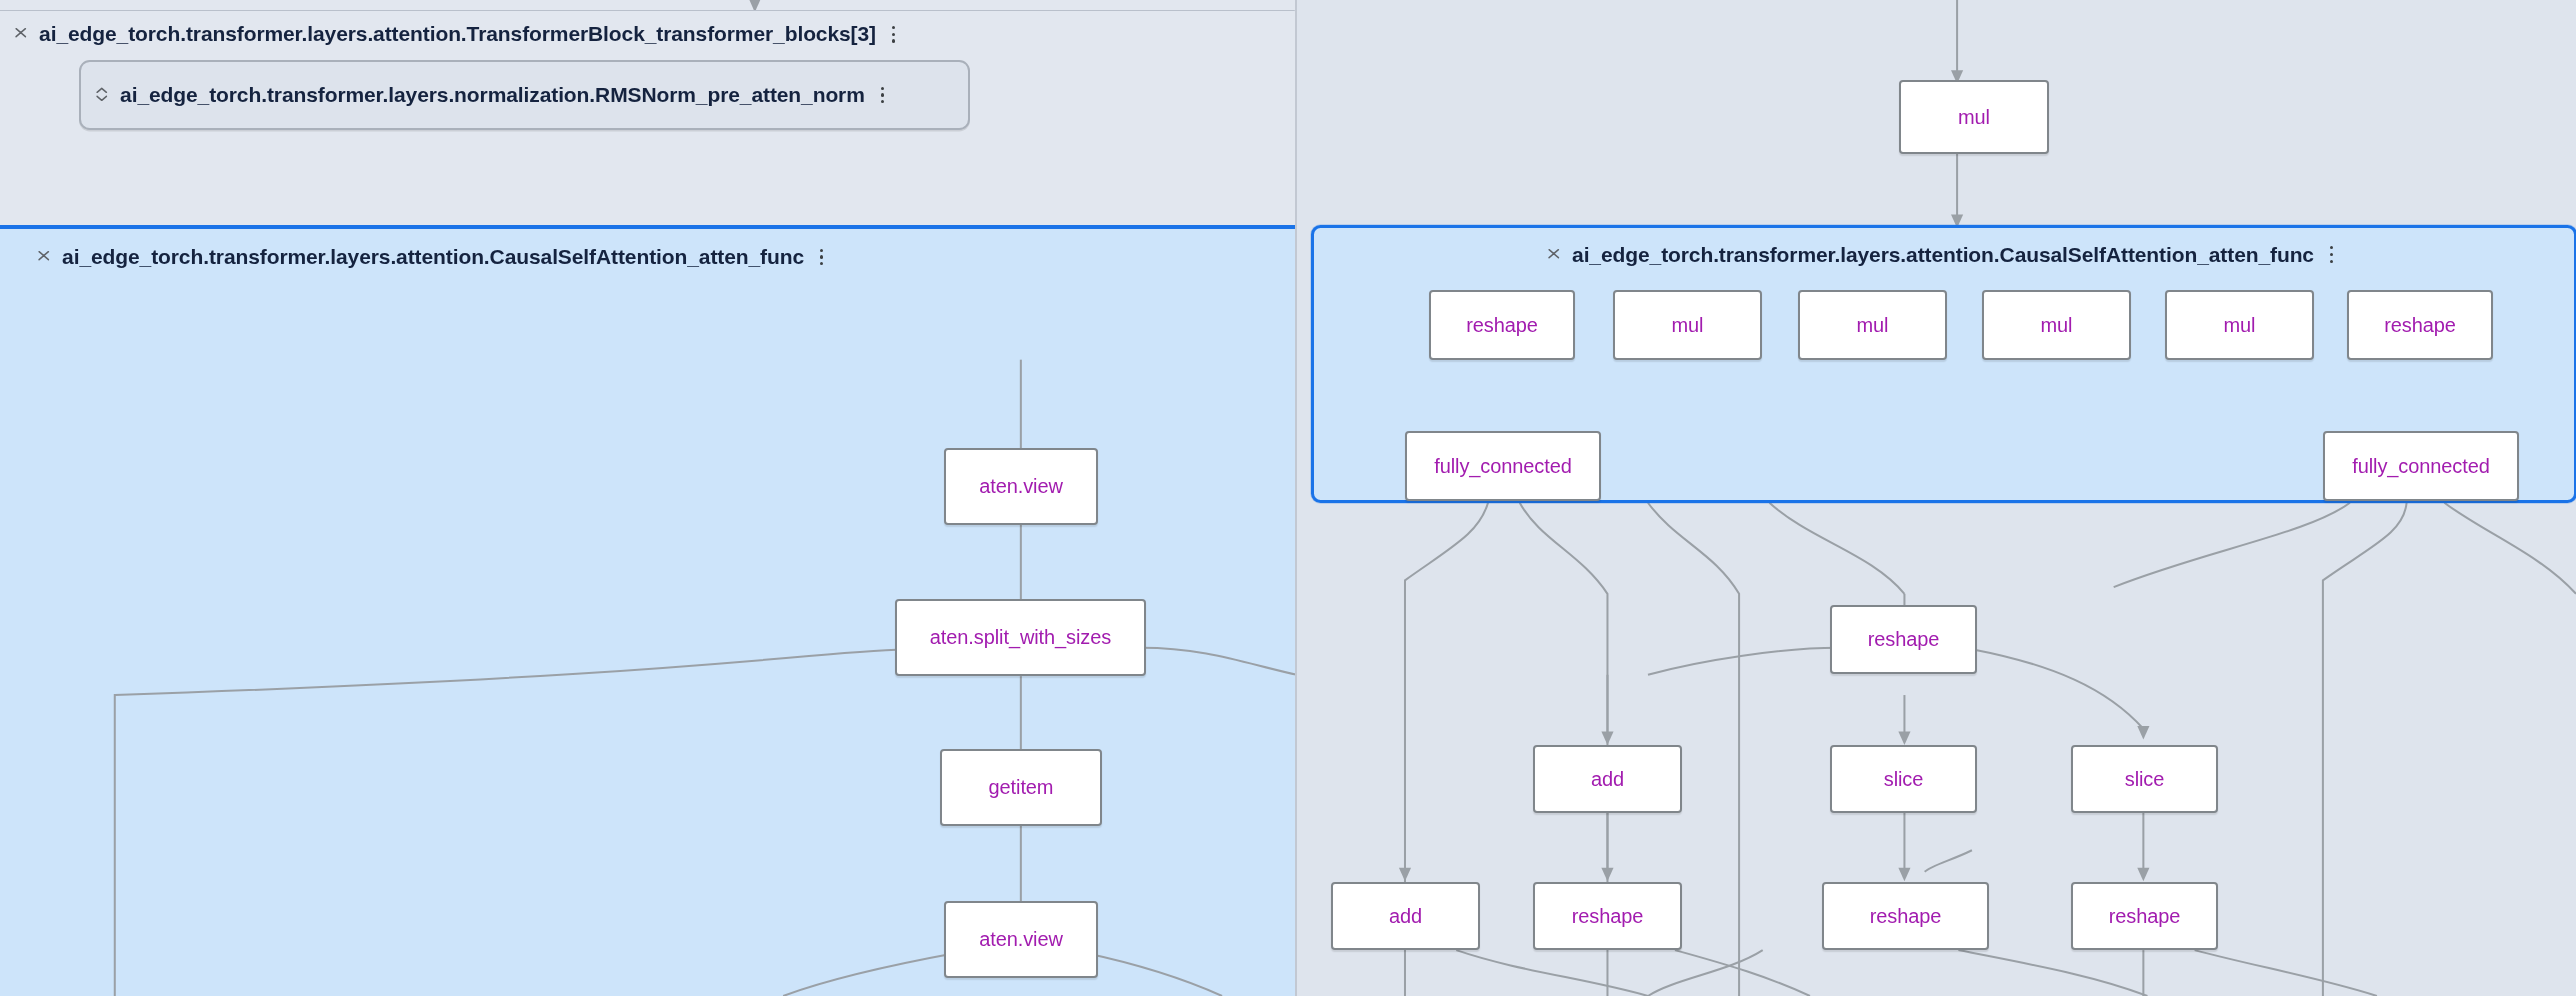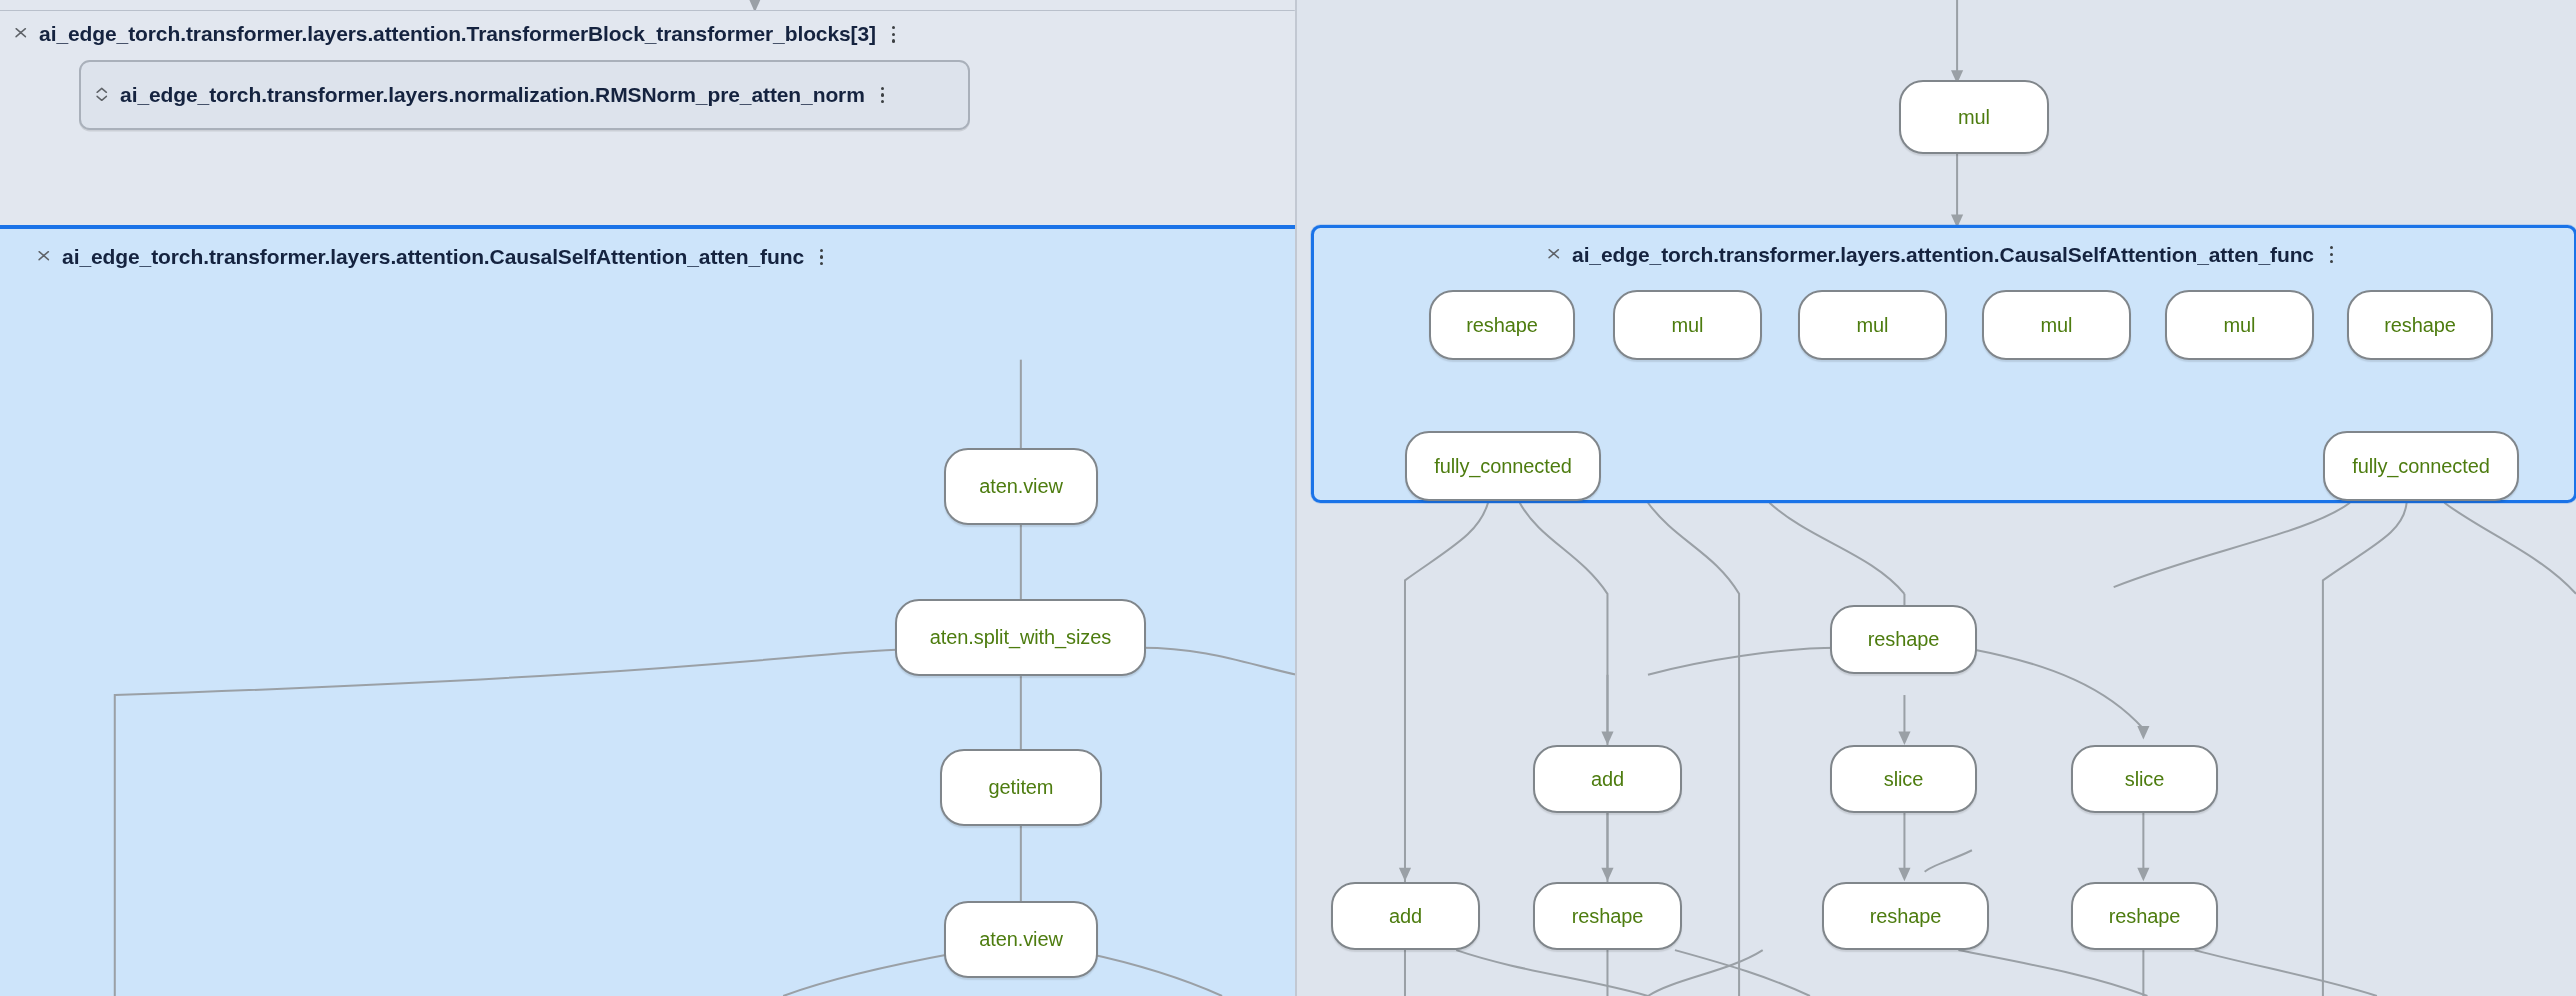--- a/index.html
+++ b/index.html
@@ -75,22 +75,22 @@
     white-space:nowrap;letter-spacing:-0.1px;
     box-shadow:0 1.4px 0 rgba(0,0,0,.10);
   }
 
   
   .op-node{
     position:absolute;box-sizing:border-box;
     display:flex;align-items:center;justify-content:center;
     background:#ffffff;
     border:2.7px solid #80868b;
-    border-radius:24px;
-    font-size:20px;font-weight:400;color:#4d7c0f;
+    border-radius:4px;
+    font-size:20px;font-weight:400;color:#a21caf;
     white-space:nowrap;letter-spacing:-0.1px;
     box-shadow:0 1.4px 1.4px rgba(0,0,0,.10);
   }
 
   .z-top{z-index:20;}
 </style>
 </head>
 <body>
 
 <div id="root">

